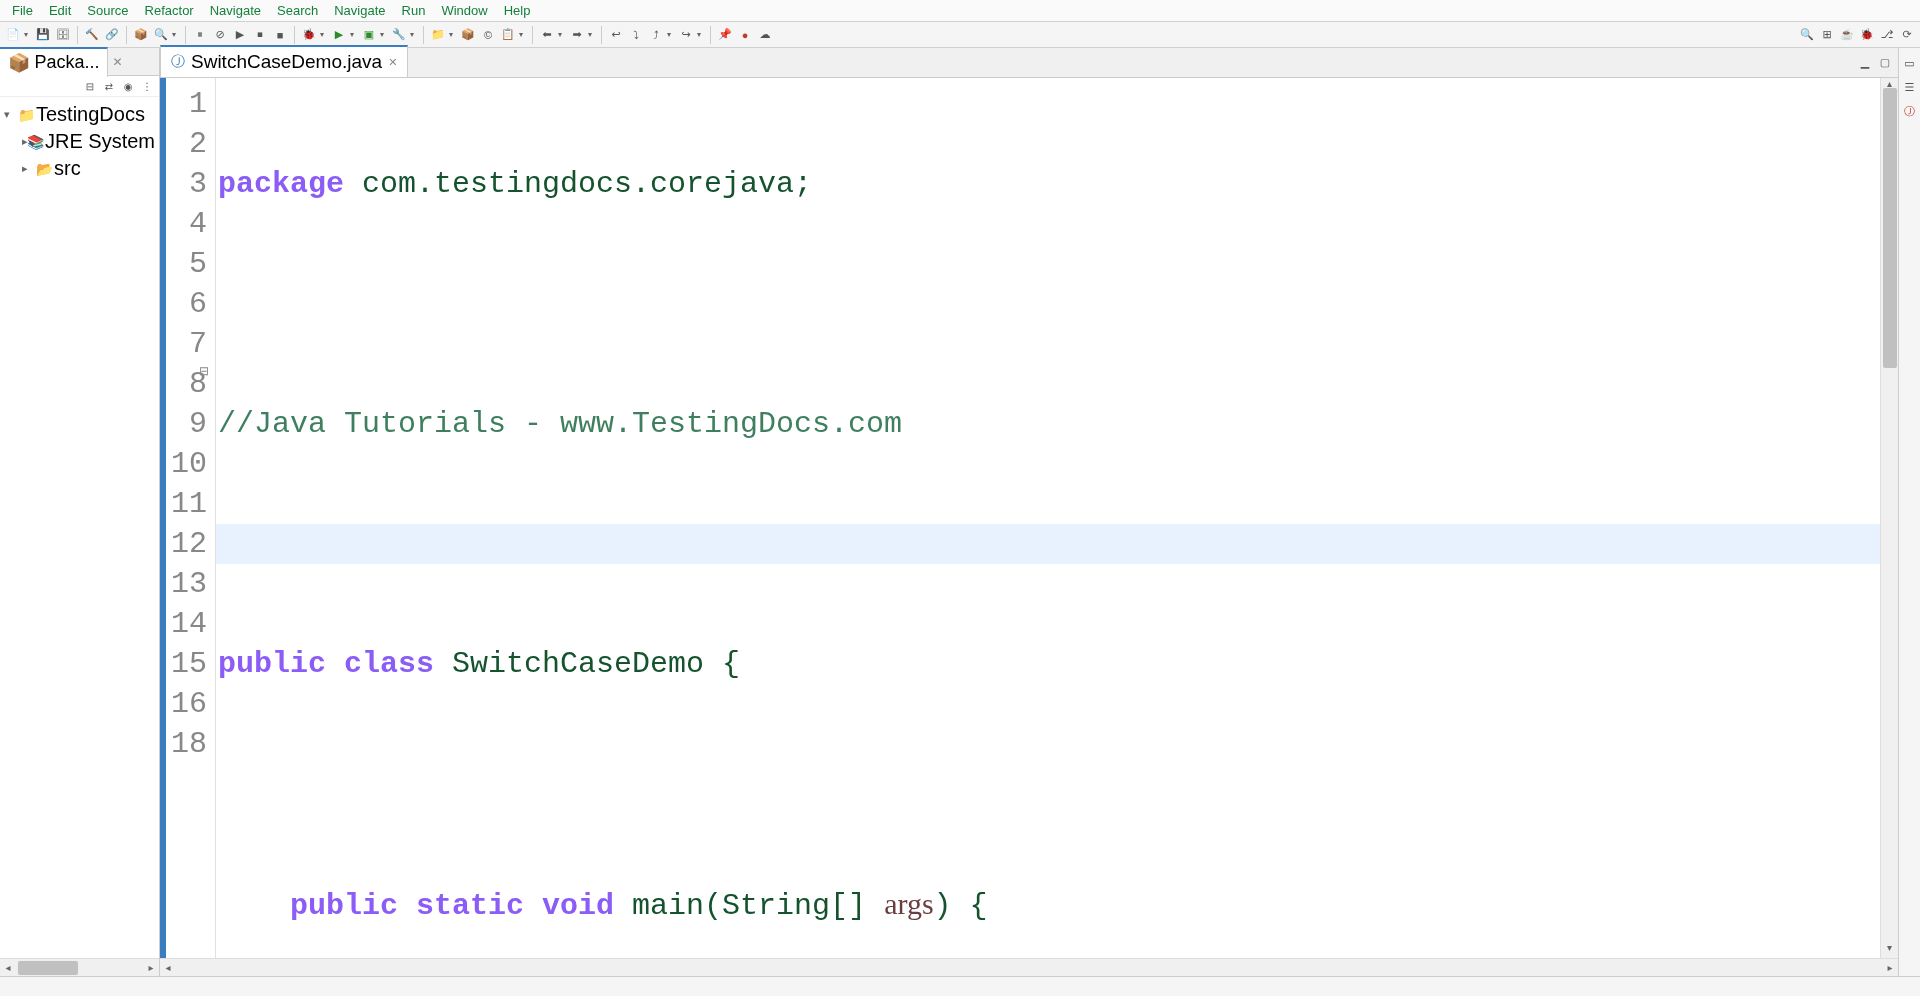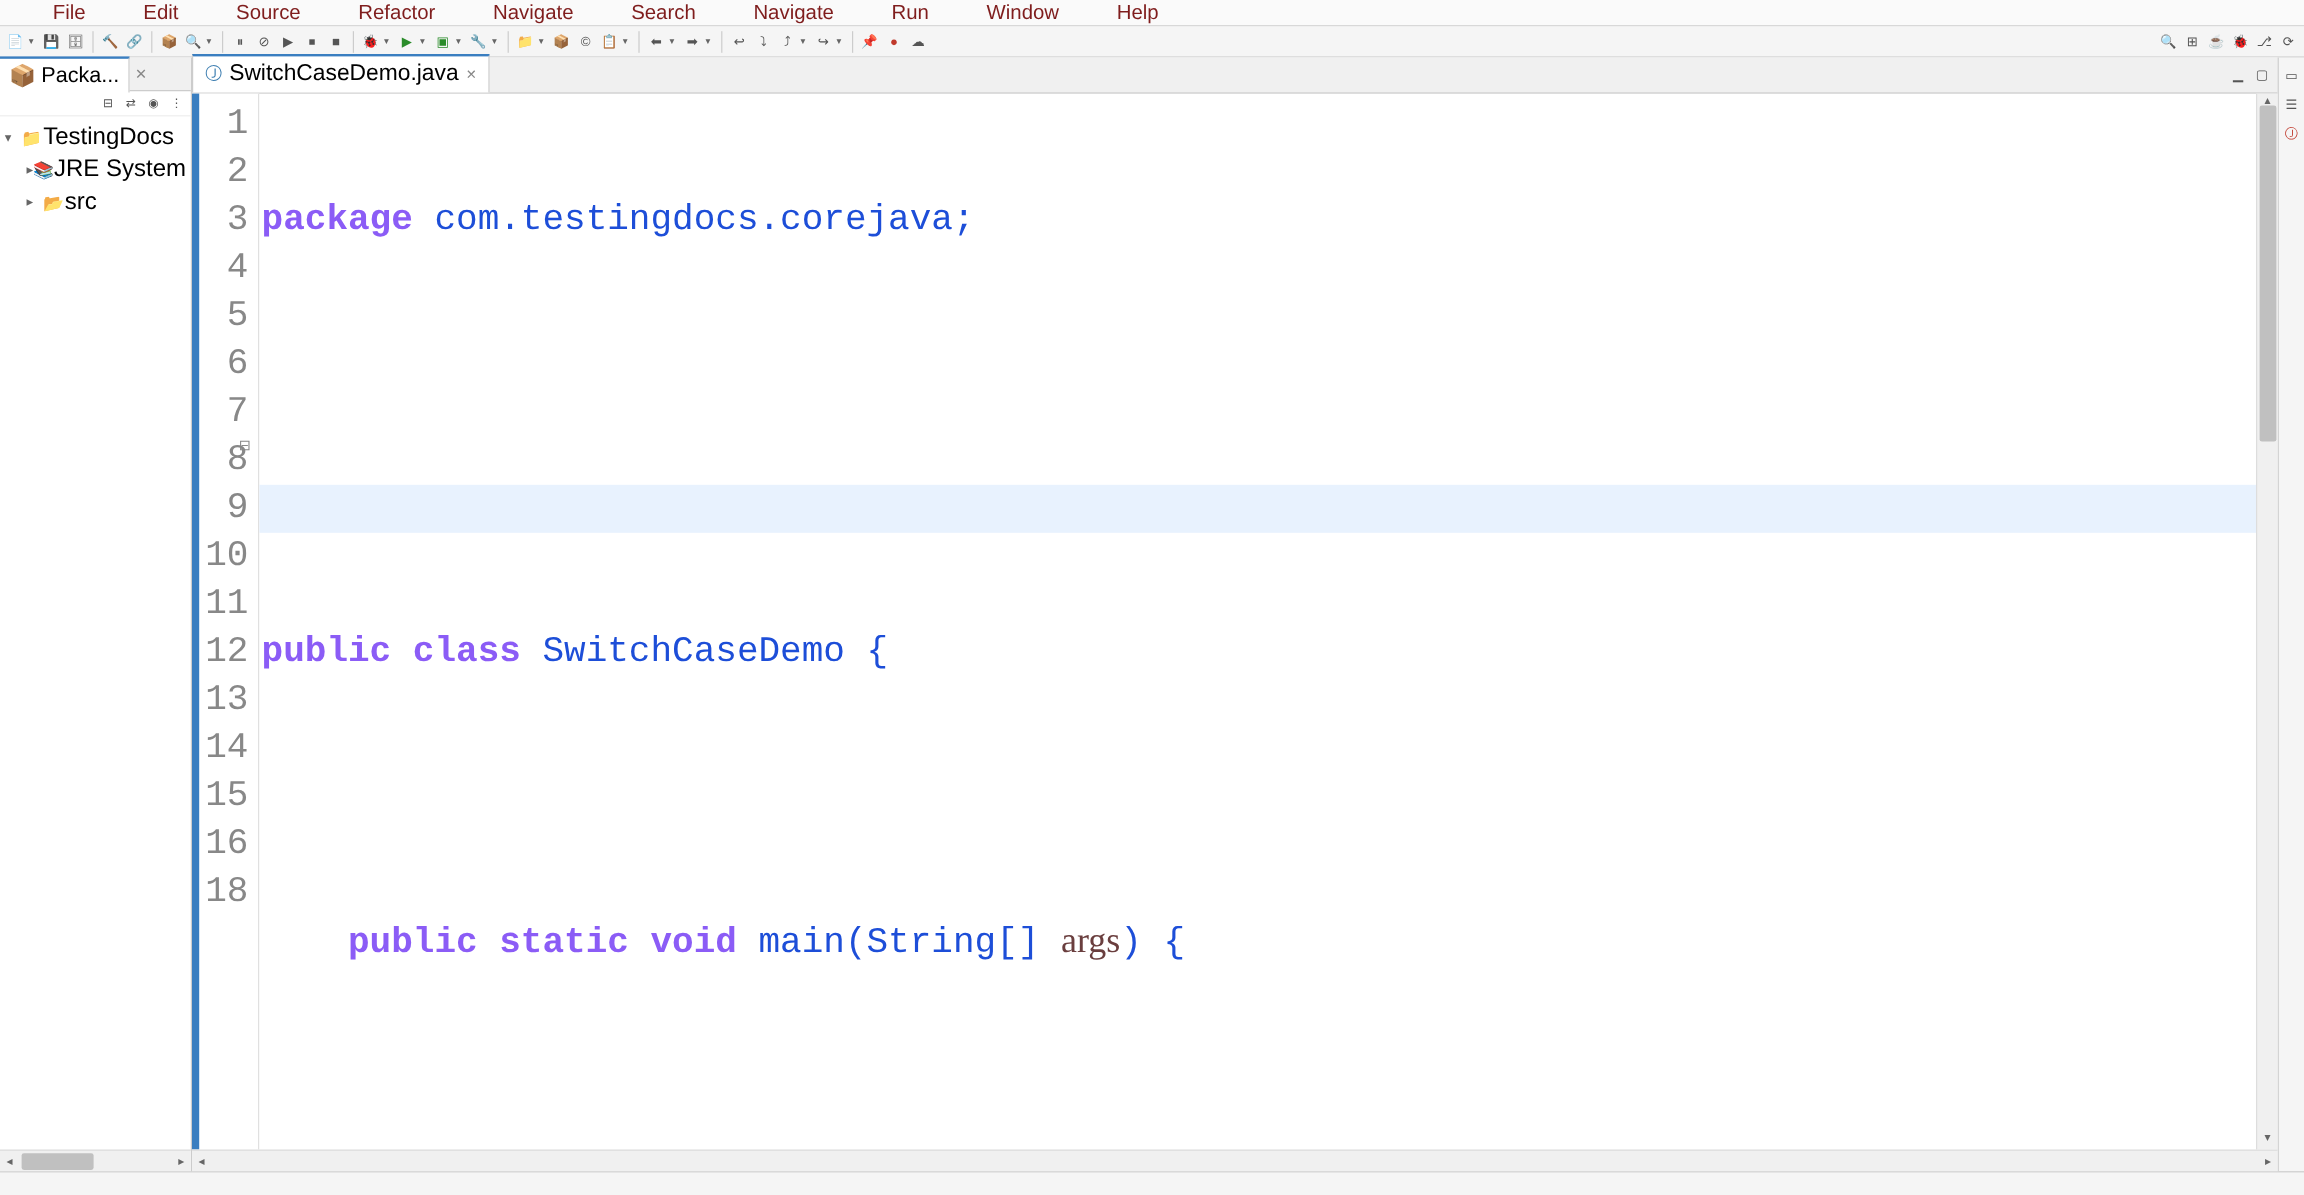--- a/index.html
+++ b/index.html
@@ -17,23 +17,22 @@
   display: flex;
   background: #fafafa;
   border-bottom: 1px solid #d0d0d0;
   height: 22px;
   align-items: center;
   padding-left: 4px;
 }
 .menubar .mitem {
   padding: 2px 8px;
   cursor: pointer;
-  font-size: 17px;
-  color: #7f1d1d;
-  margin-left: 32px;
+  font-size: 13px;
+  color: #15803d;
 }
 .toolbar {
   display: flex;
   background: #f5f5f5;
   border-bottom: 1px solid #d0d0d0;
   height: 26px;
   align-items: center;
   padding: 0 4px;
   gap: 2px;
 }
@@ -206,21 +205,21 @@
 .code-line {
   height: 40px;
   padding-left: 2px;
 }
 .code-line.highlight {
   background: #e8f2fe;
 }
 .kw { color: #8b5cf6; font-weight: bold; }
 .com { color: #3f7f5f; }
 .arg { color: #6a3e3e; font-family: Liberation Serif, serif; }
-.plain { color: #1d4ed8; margin-top: 12px; }
+.plain { color: #14532d; margin-top: 12px; }
 .scrollbar-v {
   width: 18px;
   background: #f0f0f0;
   border-left: 1px solid #ddd;
   position: relative;
 }
 .scroll-thumb {
   position: absolute;
   top: 10px;
   left: 2px;
@@ -446,20 +445,21 @@
         <div class="lnum">13</div>
         <div class="lnum">14</div>
         <div class="lnum">15</div>
         <div class="lnum">16</div>
         <div class="lnum">18</div>
       </div>
 
       <div class="code-area">
         <div class="code-line"><span class="kw">package</span><span class="plain"> com.testingdocs.corejava;</span></div>
         <div class="code-line"></div>
+        <div class="code-line"><span class="com">//Java Tutorials - www.TestingDocs.com</span></div>
         <div class="code-line highlight"></div>
         <div class="code-line"><span class="kw">public class</span><span class="plain"> SwitchCaseDemo {</span></div>
         <div class="code-line"></div>
         <div class="code-line">    <span class="kw">public static void</span><span class="plain"> main(String[] </span><span class="arg">args</span><span class="plain">) {</span></div>
         
         
         
         
         
         

